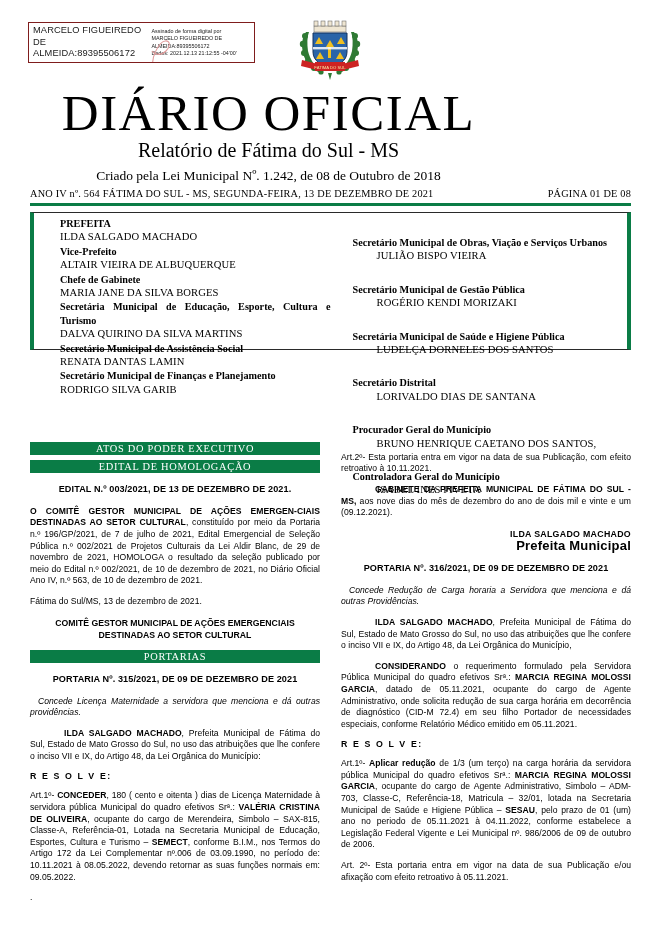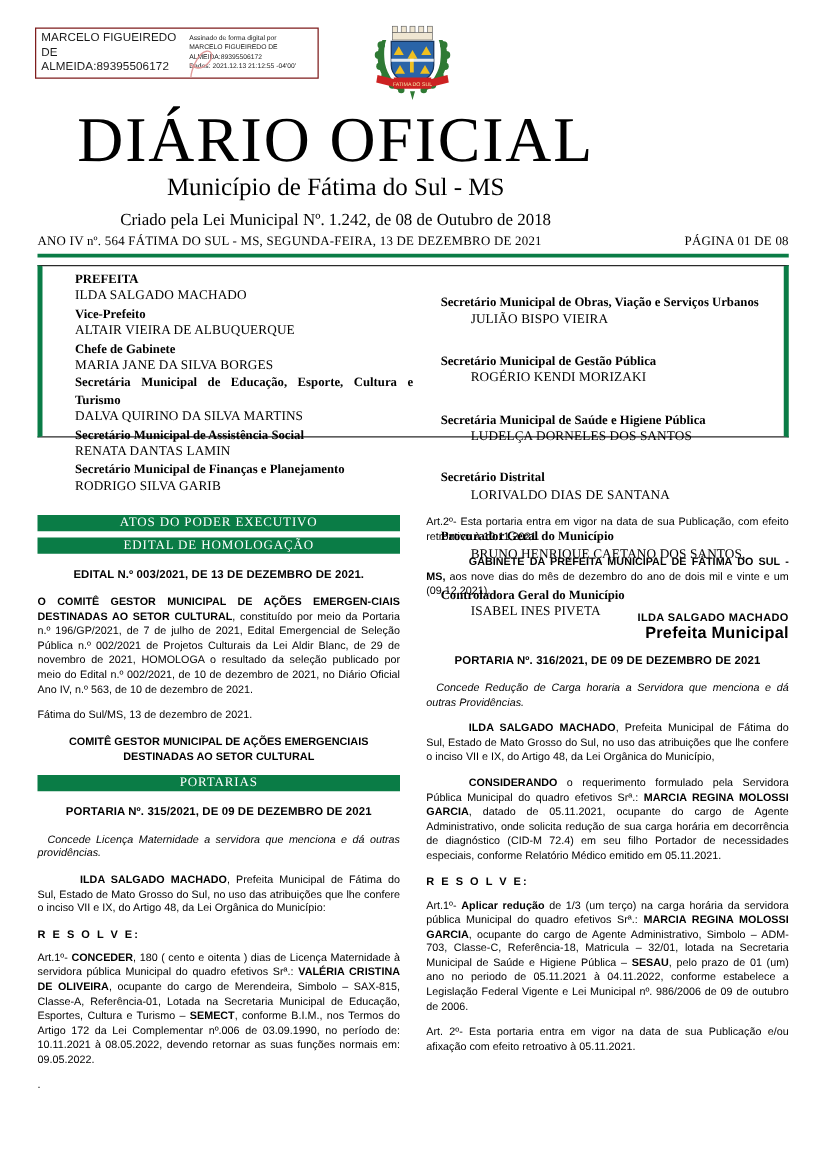--- a/index.html
+++ b/index.html
@@ -165,20 +165,21 @@
 
   
   .cols {
     position: absolute;
     left: 30px;
     top: 412px;
     width: 601px;
     height: 520px;
     display: flex;
     justify-content: space-between;
+    align-items: center;
   }
   .col {
     width: 290px;
     font-family: "Liberation Sans", sans-serif;
   }
 
   
   .banner {
     background: #0a7c46;
     color: #ffffff;
@@ -303,21 +304,21 @@
     <g fill="#cc2222">
       <path d="M4 44 L20 48 L19 54 L3 50 Z"></path>
       <path d="M60 44 L44 48 L45 54 L61 50 Z"></path>
       <path d="M17 46 H47 V55 H17 Z"></path>
     </g>
     <text x="32" y="53" font-family="Liberation Sans, sans-serif" font-size="4.2" fill="#f6e0a0" text-anchor="middle">FATIMA DO SUL</text>
   </svg>
 
   <div class="masthead">
     <div class="title-main">DIÁRIO OFICIAL</div>
-    <div class="title-sub">Município de Fátima do Sul - MS</div>
+    <div class="title-sub">Relatório de Fátima do Sul - MS</div>
     <div class="title-law">Criado pela Lei Municipal Nº. 1.242, de 08 de Outubro de 2018</div>
   </div>
 
   <div class="edition">
     <span>ANO IV nº. 564     FÁTIMA DO SUL - MS, SEGUNDA-FEIRA,  13  DE DEZEMBRO DE 2021</span>
     <span>PÁGINA 01 DE 08</span>
   </div>
   <div class="edition-rule"></div>
 
   <div class="officials">

